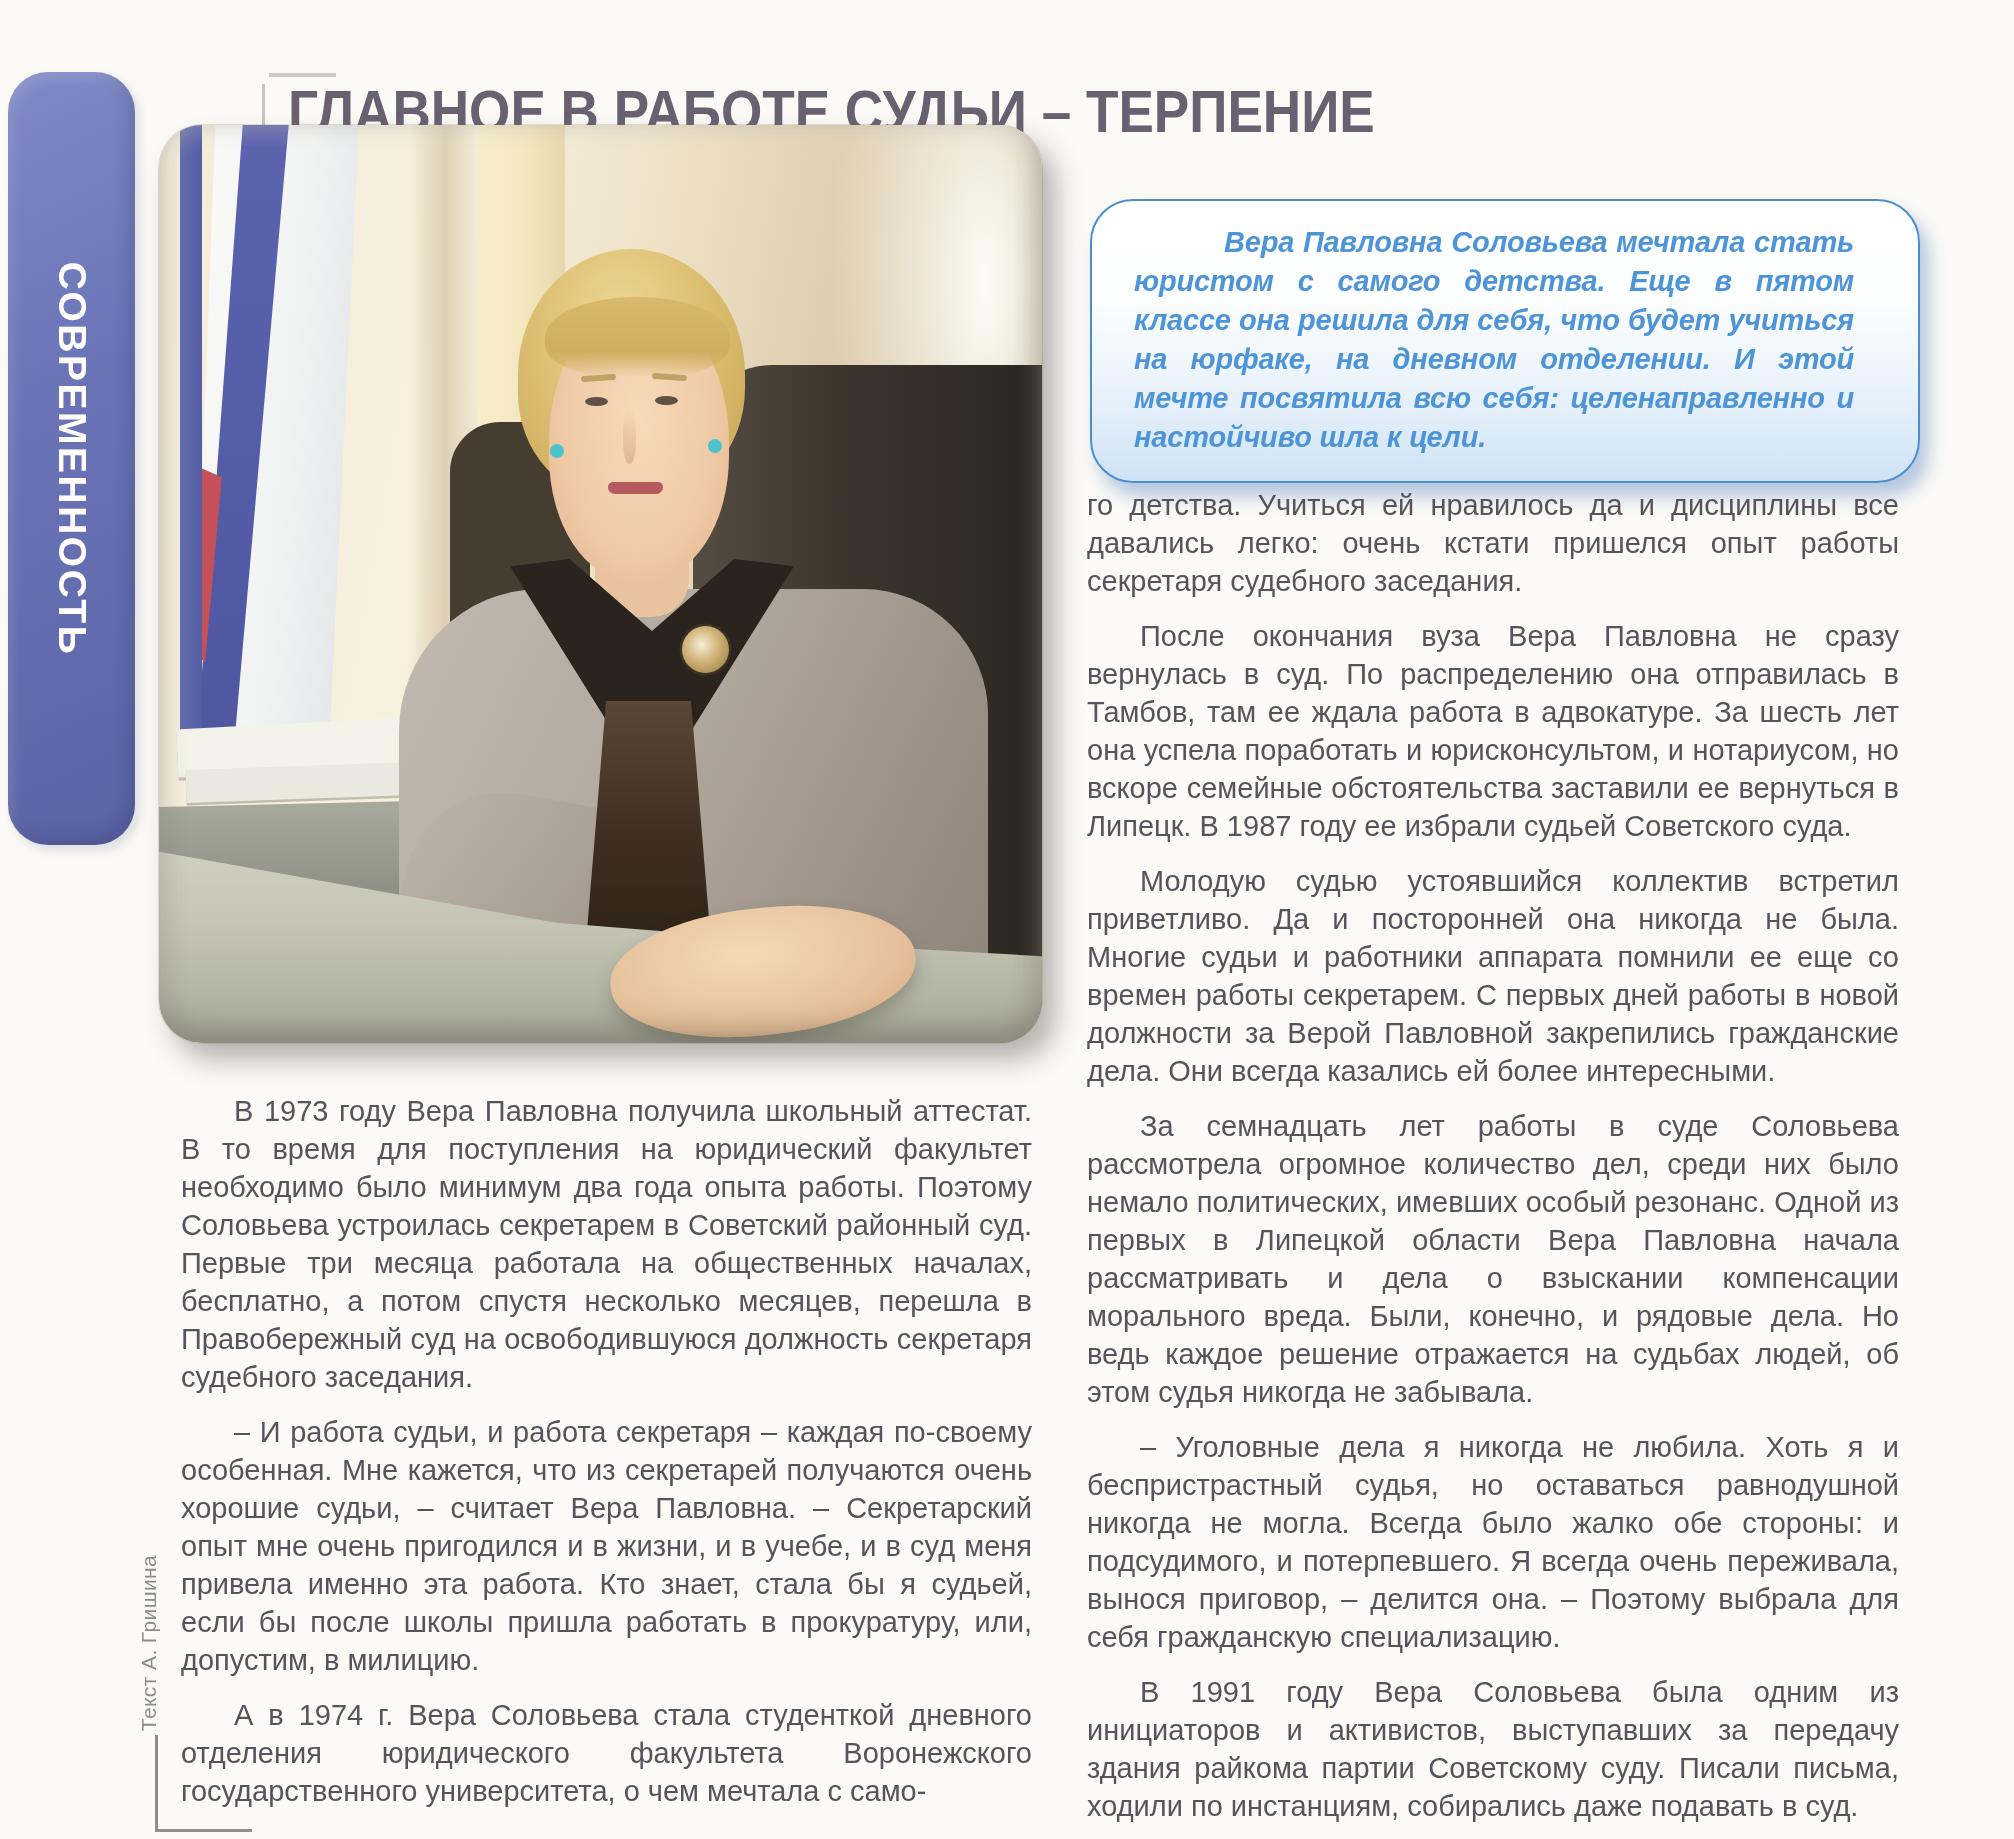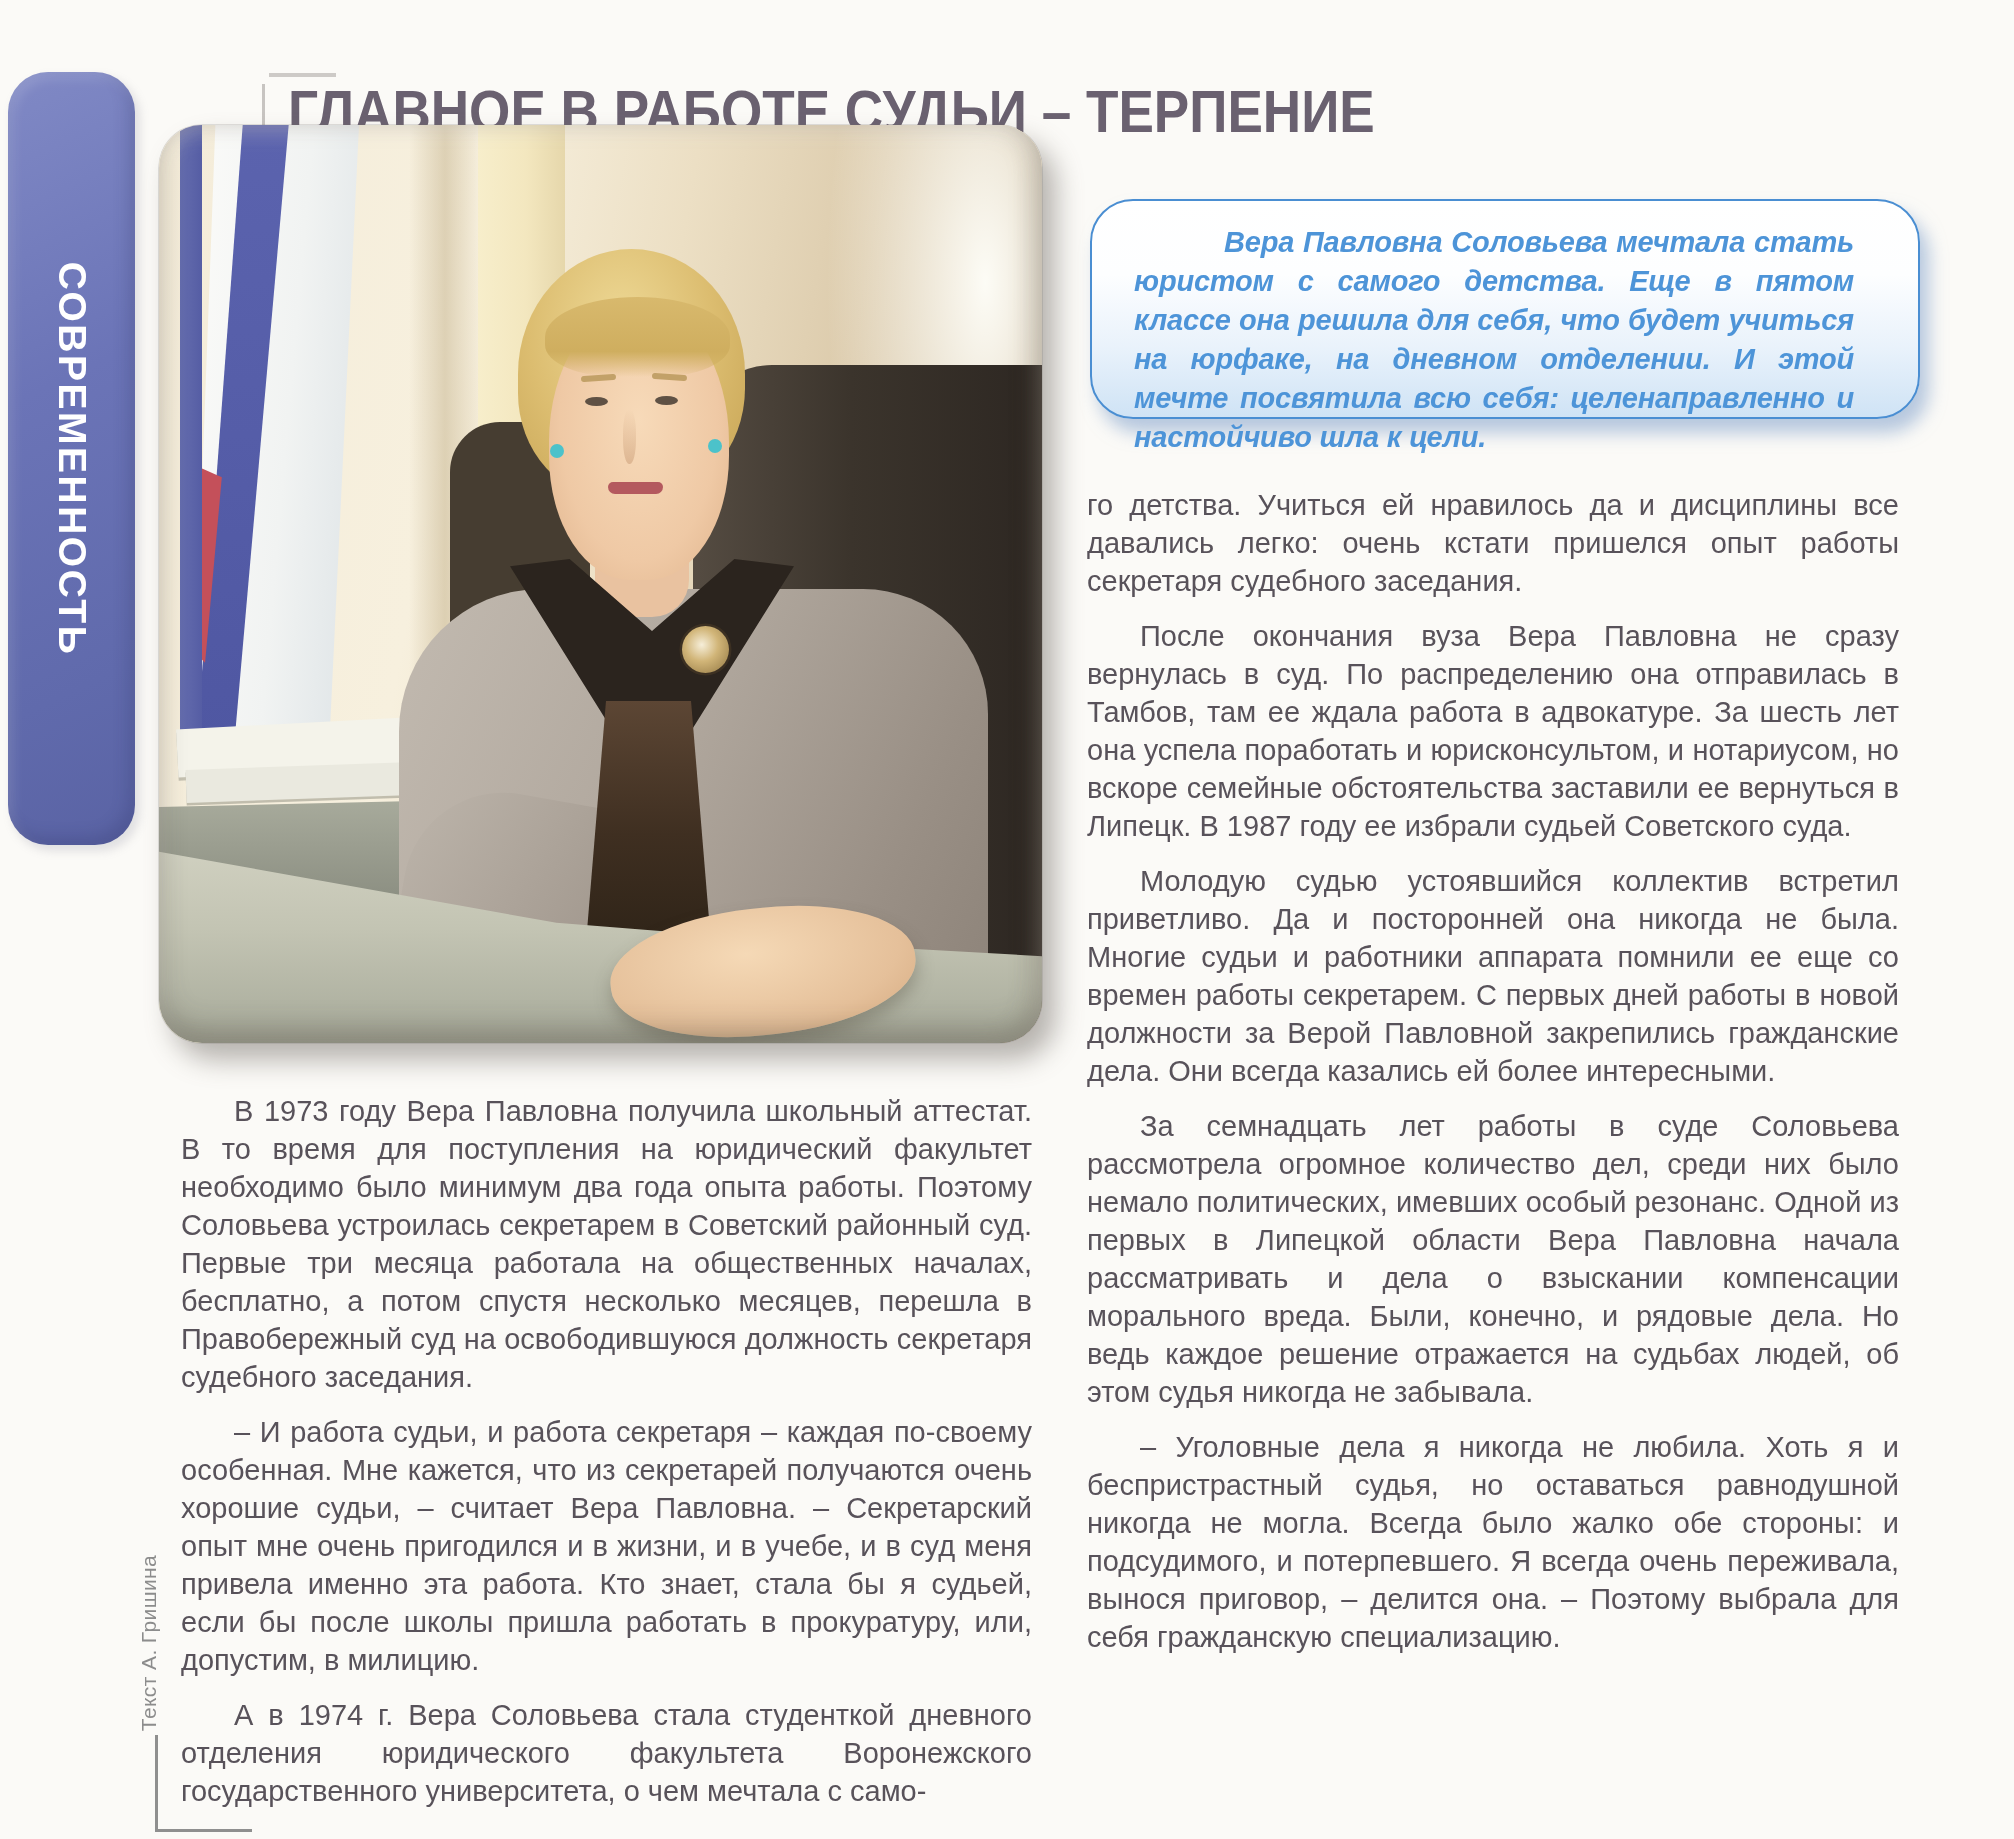--- a/index.html
+++ b/index.html
@@ -71,21 +71,21 @@
   .p-mouth{left:449px;top:357px;width:55px;height:11.7px;background:#b4595e;border-radius:8.3px 8.3px 11.7px 11.7px;}
   .p-earring-l{left:391px;top:319px;width:14px;height:14px;background:#4cc2ca;border-radius:50%;}
   .p-earring-r{left:549px;top:314px;width:14px;height:14px;background:#4cc2ca;border-radius:50%;}
   .p-brooch{left:523px;top:501px;width:47px;height:47px;border-radius:50%;background:radial-gradient(circle at 42% 40%,#f6eed9 0%,#d1b578 42%,#8f7440 100%);box-shadow:0 0 0 2.5px rgba(92,72,42,.35);}
   .p-desk{left:0;top:710px;width:883px;height:209px;background:linear-gradient(180deg,#d2d2c2 0%,#c3c4b3 45%,#a7aa9a 100%);clip-path:polygon(0 8%,45% 42%,75% 52%,100% 58%,100% 100%,0 100%);}
   .p-hands{left:451px;top:783px;width:306px;height:127px;background:radial-gradient(ellipse at 45% 35%,#f5d9b6 0%,#e5c09a 65%,#d4a980 100%);border-radius:48%;transform:rotate(-6deg);box-shadow:0 10px 16.7px rgba(80,74,60,.35);}
   .p-vignette{inset:0;border-radius:43px;box-shadow:inset 0 -13.4px 28px rgba(60,54,48,.28), inset -10px 0 25px rgba(120,110,92,.18), inset 0 8.3px 20px rgba(255,255,255,.25);}
 
   
   .lead-box{
-    position:absolute;left:1090px;top:199px;width:830px;height:220px;
+    position:absolute;left:1090px;top:199px;width:830px;height:284px;
     box-sizing:border-box;border:2.5px solid #4a8ed2;border-radius:43px;
     background:linear-gradient(180deg,#ffffff 0%,#fdfeff 34%,#e9f2fb 68%,#cfe3f5 100%);
     box-shadow:8.3px 13.4px 16.7px rgba(126,158,202,.55);
     padding:22px 64px 0 42px;
   }
   .lead-text{
     margin:0;color:#4d94d8;font-size:29px;line-height:39px;
     font-style:italic;font-weight:bold;letter-spacing:-0.2px;
     text-align:justify;text-indent:90px;
   }
@@ -167,20 +167,21 @@
     <p>– И работа судьи, и работа секретаря – каждая по-своему особенная. Мне кажется, что из секретарей получаются очень хорошие судьи, – считает Вера Павловна. – Секретарский опыт мне очень пригодился и в жизни, и в учебе, и в суд меня привела именно эта работа. Кто знает, стала бы я судьей, если бы после школы пришла работать в прокуратуру, или, допустим, в милицию.</p>
     <p>А в 1974 г. Вера Соловьева стала студенткой дневного отделения юридического факультета Воронежского государственного университета, о чем мечтала с само-</p>
   </div>
 
   <div class="col col-right">
     <p class="cont">го детства. Учиться ей нравилось да и дисциплины все давались легко: очень кстати пришелся опыт работы секретаря судебного заседания.</p>
     <p>После окончания вуза Вера Павловна не сразу вернулась в суд. По распределению она отправилась в Тамбов, там ее ждала работа в адвокатуре. За шесть лет она успела поработать и юрисконсультом, и нотариусом, но вскоре семейные обстоятельства заставили ее вернуться в Липецк. В 1987 году ее избрали судьей Советского суда.</p>
     <p>Молодую судью устоявшийся коллектив встретил приветливо. Да и посторонней она никогда не была. Многие судьи и работники аппарата помнили ее еще со времен работы секретарем. С первых дней работы в новой должности за Верой Павловной закрепились гражданские дела. Они всегда казались ей более интересными.</p>
     <p>За семнадцать лет работы в суде Соловьева рассмотрела огромное количество дел, среди них было немало политических, имевших особый резонанс. Одной из первых в Липецкой области Вера Павловна начала рассматривать и дела о взыскании компенсации морального вреда. Были, конечно, и рядовые дела. Но ведь каждое решение отражается на судьбах людей, об этом судья никогда не забывала.</p>
     <p>– Уголовные дела я никогда не любила. Хоть я и беспристрастный судья, но оставаться равнодушной никогда не могла. Всегда было жалко обе стороны: и подсудимого, и потерпевшего. Я всегда очень переживала, вынося приговор, – делится она. – Поэтому выбрала для себя гражданскую специализацию.</p>
+    <p>В 1991 году Вера Соловьева была одним из инициаторов и активистов, выступавших за передачу здания райкома партии Советскому суду. Писали письма, ходили по инстанциям, собирались даже подавать в суд.</p>
   </div>
 
   <div class="credit">
     <span>Текст А. Гришина</span>
   </div>
   <div class="bracket"></div>
 
 </div>
 
 

